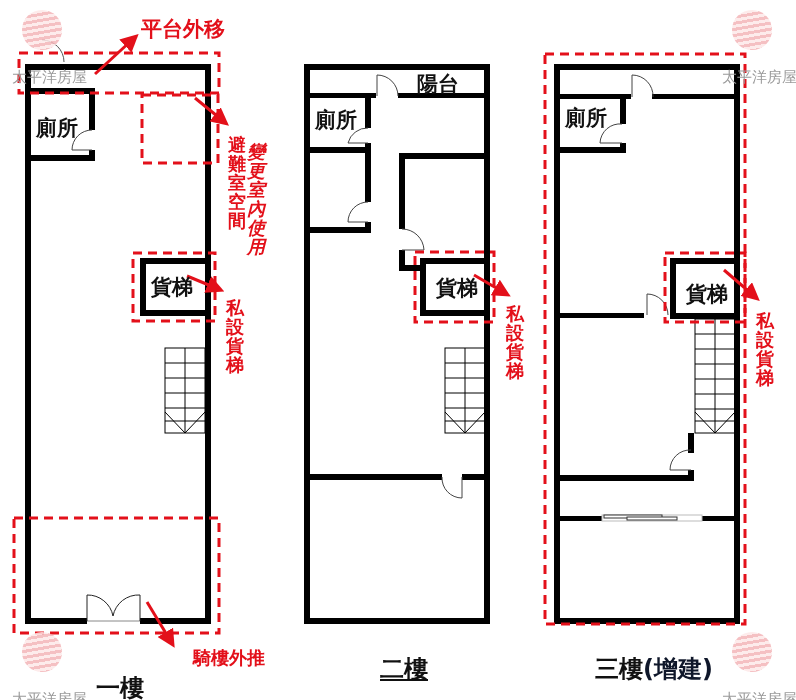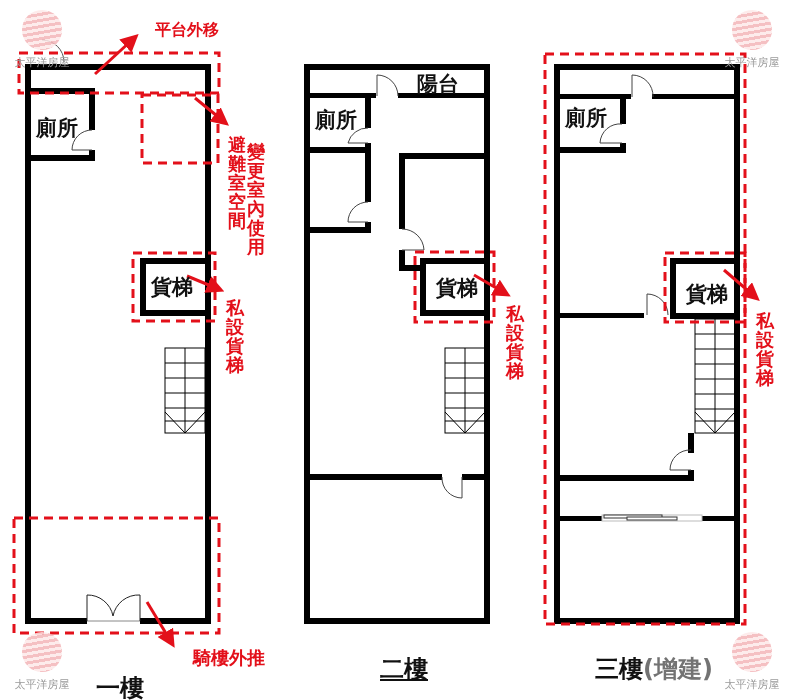--- a/index.html
+++ b/index.html
@@ -2,28 +2,28 @@
 <html><head>
   <meta charset="utf-8">
   <style>
     html, body { margin: 0; padding: 0; background: #ffffff; }
     body { width: 796px; height: 700px; position: relative; overflow: hidden;
            font-family: "DejaVu Sans", "Liberation Sans", sans-serif; }
     #plan { position: absolute; left: 0; top: 0; width: 796px; height: 700px; }
     .lbl { position: absolute; font-weight: bold; color: #111; white-space: nowrap; line-height: 1; }
     .room { font-size: 21px; }
     .floor-title { font-size: 24px; font-weight: bold; color: #111; }
-    .red { color: #737373; }
+    .red { color: #0f172a; }
     .note { position: absolute; font-weight: bold; color: #e3101a; font-size: 18px; line-height: 19px; }
     .vert { width: 16px; text-align: center; word-break: break-all; white-space: normal; }
     .wm { position: absolute; width: 60px; text-align: center; }
     .wm-ball { width: 40px; height: 40px; margin: 0 auto; border-radius: 50%;
       background: repeating-linear-gradient(170deg, #f3b5b8 0px, #f3b5b8 3px, #fde8e8 3px, #fde8e8 6px);
       opacity: 0.85; }
-    .wm-text { font-size: 11px; color: #9a9a9a; margin-top: 5px; white-space: nowrap; }
+    .wm-text { font-size: 15px; color: #9a9a9a; margin-top: 18px; white-space: nowrap; }
   </style>
 </head>
 <body>
 
 <svg id="plan" viewBox="0 0 796 700" xmlns="http://www.w3.org/2000/svg">
   <defs>
     <marker id="arrowhead" markerWidth="6" markerHeight="6" refX="3" refY="3" orient="auto" markerUnits="strokeWidth">
       <path d="M0,0 L6,3 L0,6 z" fill="#e3101a"></path>
     </marker>
   </defs>
@@ -218,23 +218,23 @@
   <div class="wm-ball"></div>
   <div class="wm-text">太平洋房屋</div>
 </div>
 <div class="wm" style="left:722px; top:632px;">
   <div class="wm-ball"></div>
   <div class="wm-text">太平洋房屋</div>
 </div>
 
 <div class="lbl room" style="left:36px; top:118px;">廁所</div>
 <div class="lbl room" style="left:151px; top:277px;">貨梯</div>
-<div class="note" style="left:155px; top:20px; font-size:16px;text-align:center;">平台外移</div>
+<div class="note" style="left:141px; top:20px; font-size:21px;text-align:center;">平台外移</div>
 <div class="note vert" style="left:228px; top:135px;">避難室空間</div>
-<div class="note vert" style="left:247px; top:142px;">變更室內使用</div>
+<div class="note vert" style="left:247px; top:142px;font-style:italic;">變更室內使用</div>
 <div class="note vert" style="left:226px; top:298px;">私設貨梯</div>
 <div class="note" style="left:193px; top:648px;">騎樓外推</div>
 <div class="lbl floor-title" style="left:96px; top:676px;">一樓</div>
 
 <div class="lbl room" style="left:417px; top:74px;">陽台</div>
 <div class="lbl room" style="left:315px; top:110px;">廁所</div>
 <div class="lbl room" style="left:436px; top:278px;">貨梯</div>
 <div class="note vert" style="left:506px; top:304px;">私設貨梯</div>
 <div class="lbl floor-title" style="left:380px; top:657px;text-decoration:underline;">二樓</div>
 

